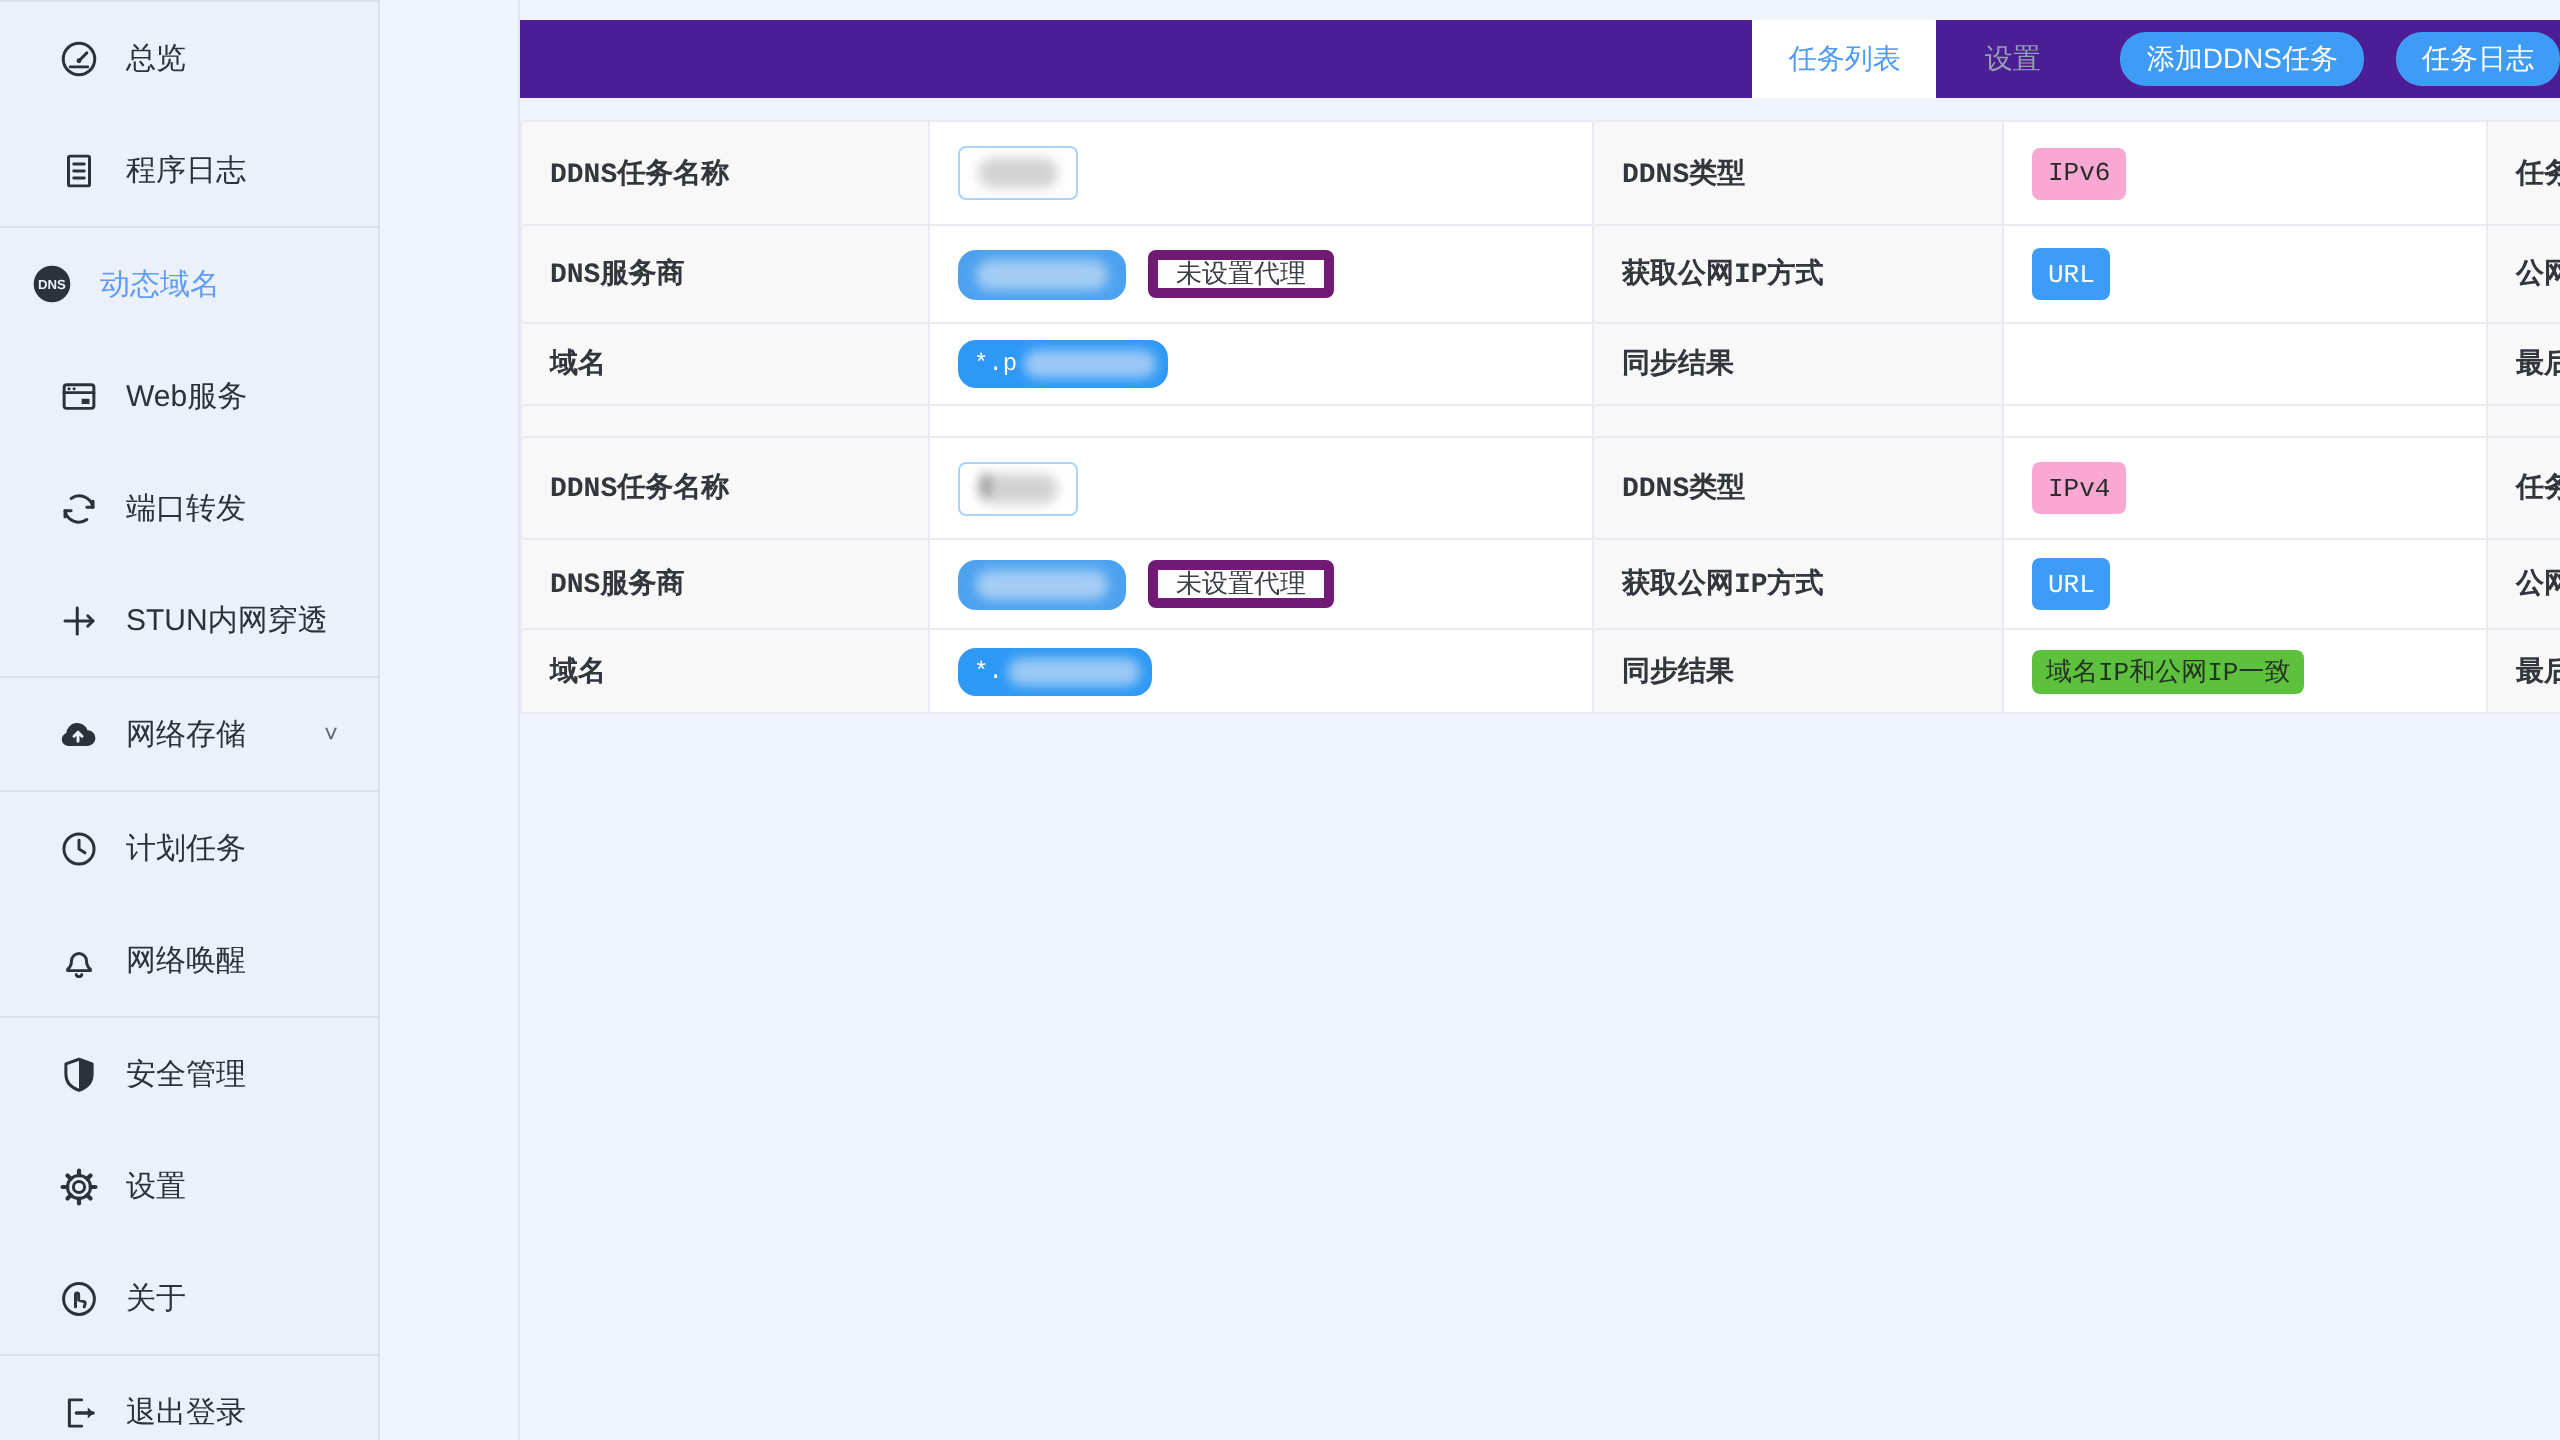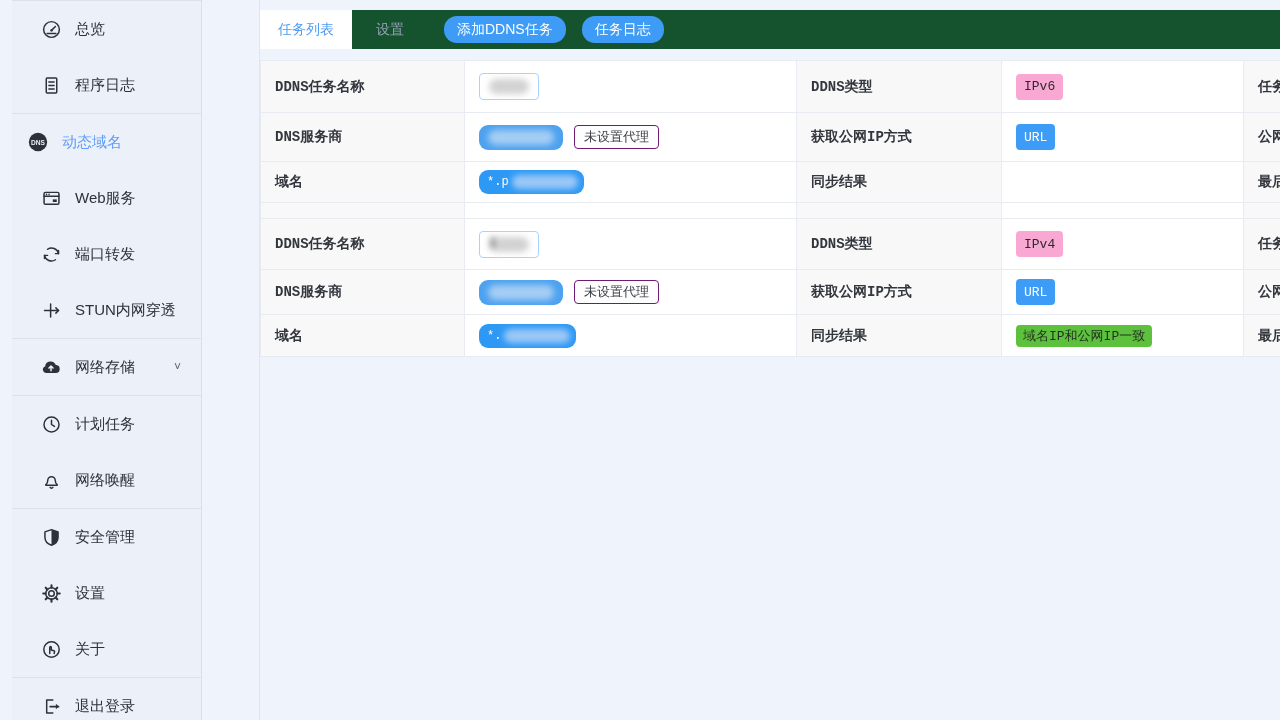--- a/index.html
+++ b/index.html
@@ -5,38 +5,38 @@
   * { margin:0; padding:0; box-sizing:border-box; }
   html,body { width:1280px; height:720px; overflow:hidden; }
   body {
     font-family:"Liberation Sans","DejaVu Sans",sans-serif;
     background:#eef3fc;
     position:relative;
     color:#33373d;
   }
   
   .sidebar {
-    position:absolute; left:12px; top:0; width:190px; height:720px;
+    position:absolute; left:0; top:0; width:190px; height:720px;
     background:#ecf0f9; border-right:1px solid #dbe0ea;
   }
   .side-group { border-top:1px solid #dbe0ea; }
   .side-item {
     height:56px; display:flex; align-items:center; gap:13px;
     padding-left:28px; cursor:pointer; font-size:15px; color:#2c313a;
     position:relative; white-space:nowrap;
   }
   .side-item .icn { width:22px; height:22px; flex:0 0 22px; display:flex; align-items:center; justify-content:center; }
   .side-item.active { color:#5f9cf7;padding-left:15px; }
   .side-item .chev { position:absolute; right:20px; color:#5d6470; font-size:12px; }
   svg.lineicn { stroke:#2c313a; fill:none; stroke-width:1.7; stroke-linecap:round; stroke-linejoin:round; }
   
   .content-edge { position:absolute; left:259px; top:0; width:1px; height:720px; background:#e0e5ef; }
   .tabbar {
     position:absolute; left:260px; top:10px; width:1020px; height:39px;
-    background:#14532d; display:flex; align-items:stretch;
+    background:#4c1d95; display:flex; align-items:stretch;justify-content:flex-end;
   }
   .tab {
     width:92px; display:flex; align-items:center; justify-content:center;
     font-size:14px; color:#93a1b3; cursor:pointer;
   }
   .tab.active { background:#ffffff; color:#4e9bf5; }
   .tab.t2 { width:76px; }
   .tbtn {
     align-self:center; margin-left:16px; height:27px; padding:0 13px;
     background:#3e9cf6; color:#fff; font-size:14px; border:none; border-radius:13px;
@@ -61,21 +61,21 @@
   .r3 > div { height:41px; }
   .rs > div { height:16px; padding:0; }
   .r5 > div { height:51px; }
   .r6 > div { height:45px; }
   .r7 > div { height:42px; }
   
   .tag { display:inline-flex; align-items:center; justify-content:center; font-size:13px; border-radius:4px; white-space:nowrap; }
   .tag-orange { background:#f9a8d4; color:#2b2b2b; height:26px; padding:0 8px; }
   .tag-blue   { background:#3d9df6; color:#ffffff; height:26px; padding:0 8px; }
   .tag-green  { background:#5ec13e; color:#233321; height:22px; padding:0 7px; }
-  .tag-plain  { background:#fdfdfd; color:#3c3f45; border:1px solid #701a75; height:24px; padding:0 9px; }
+  .tag-plain  { background:#fdfdfd; color:#3c3f45; border:5px solid #701a75; height:24px; padding:0 9px; }
   .name-badge {
     width:60px; height:27px; border:1px solid #a9d3fd; border-radius:4px;
     background:#fff; display:flex; align-items:center; justify-content:center; overflow:hidden;
   }
   .blur-gray { width:40px; height:15px; background:#d2d2d2; border-radius:8px; filter:blur(3px); }
   .blur-gray .tick { width:3px; height:11px; background:#6b6b6b; display:block; margin-left:2px; }
   .prov-badge {
     width:84px; height:25px; border-radius:9px; background:#4da2f0;
     display:flex; align-items:center; justify-content:center; overflow:hidden;
   }

